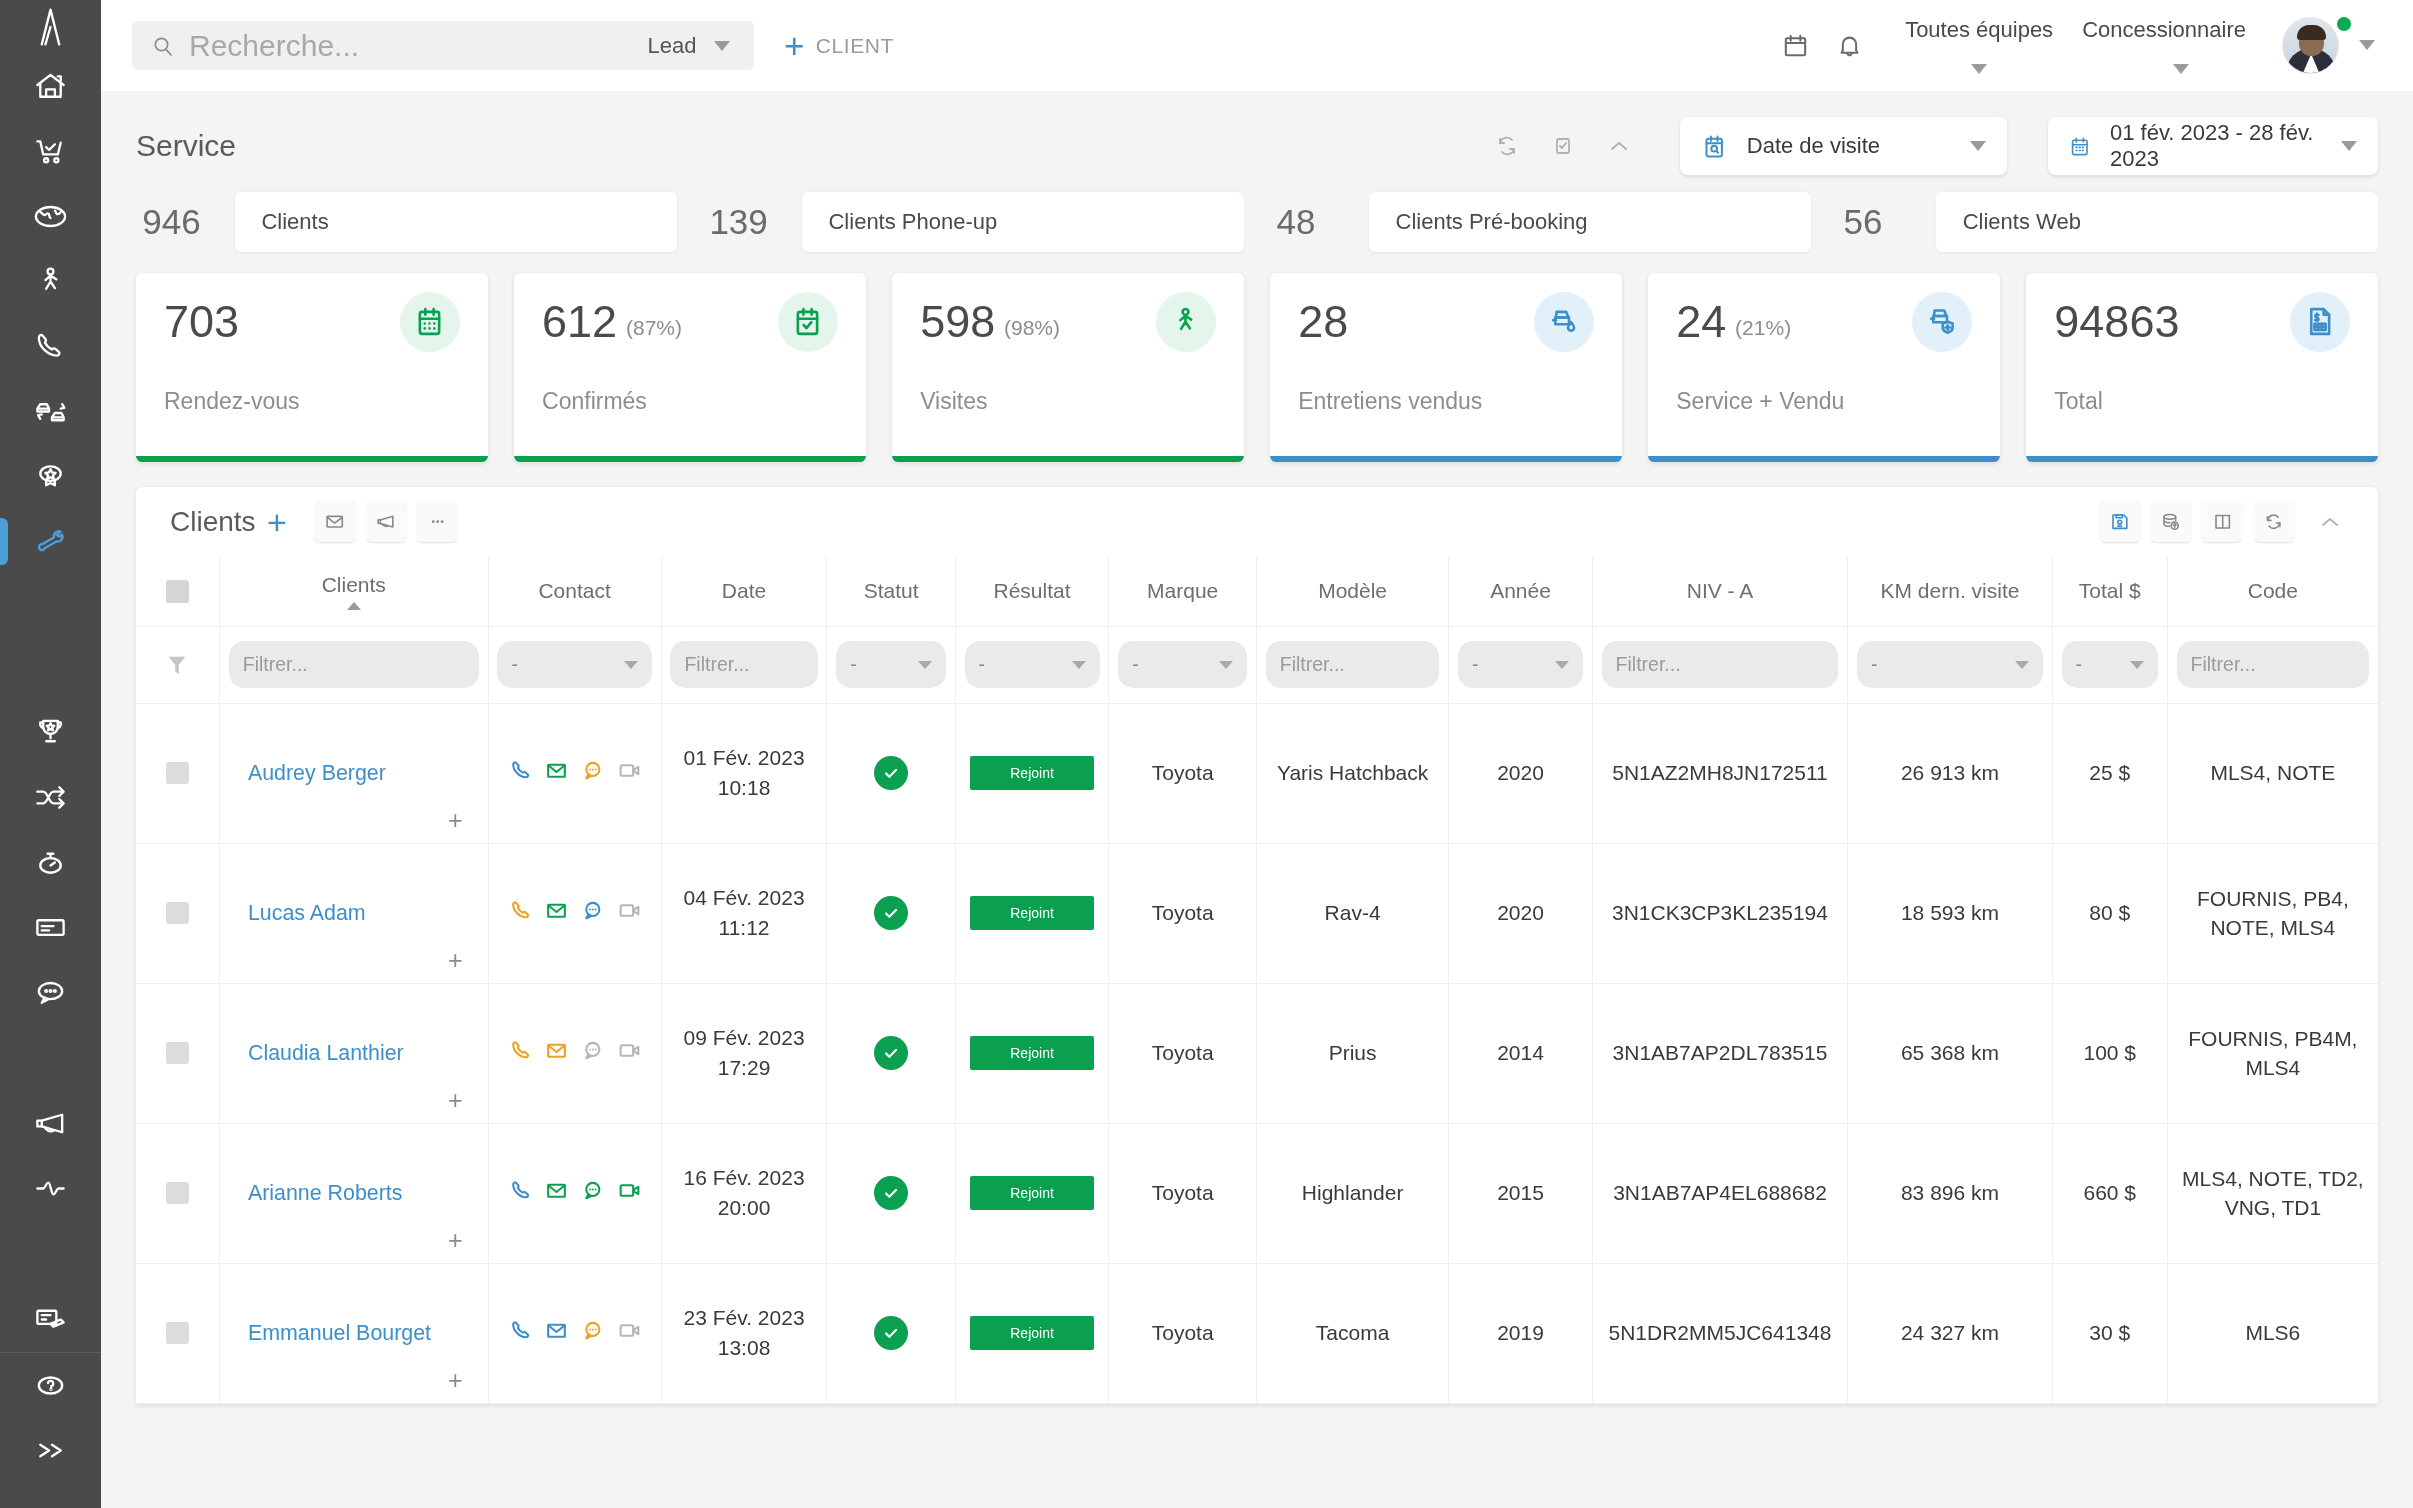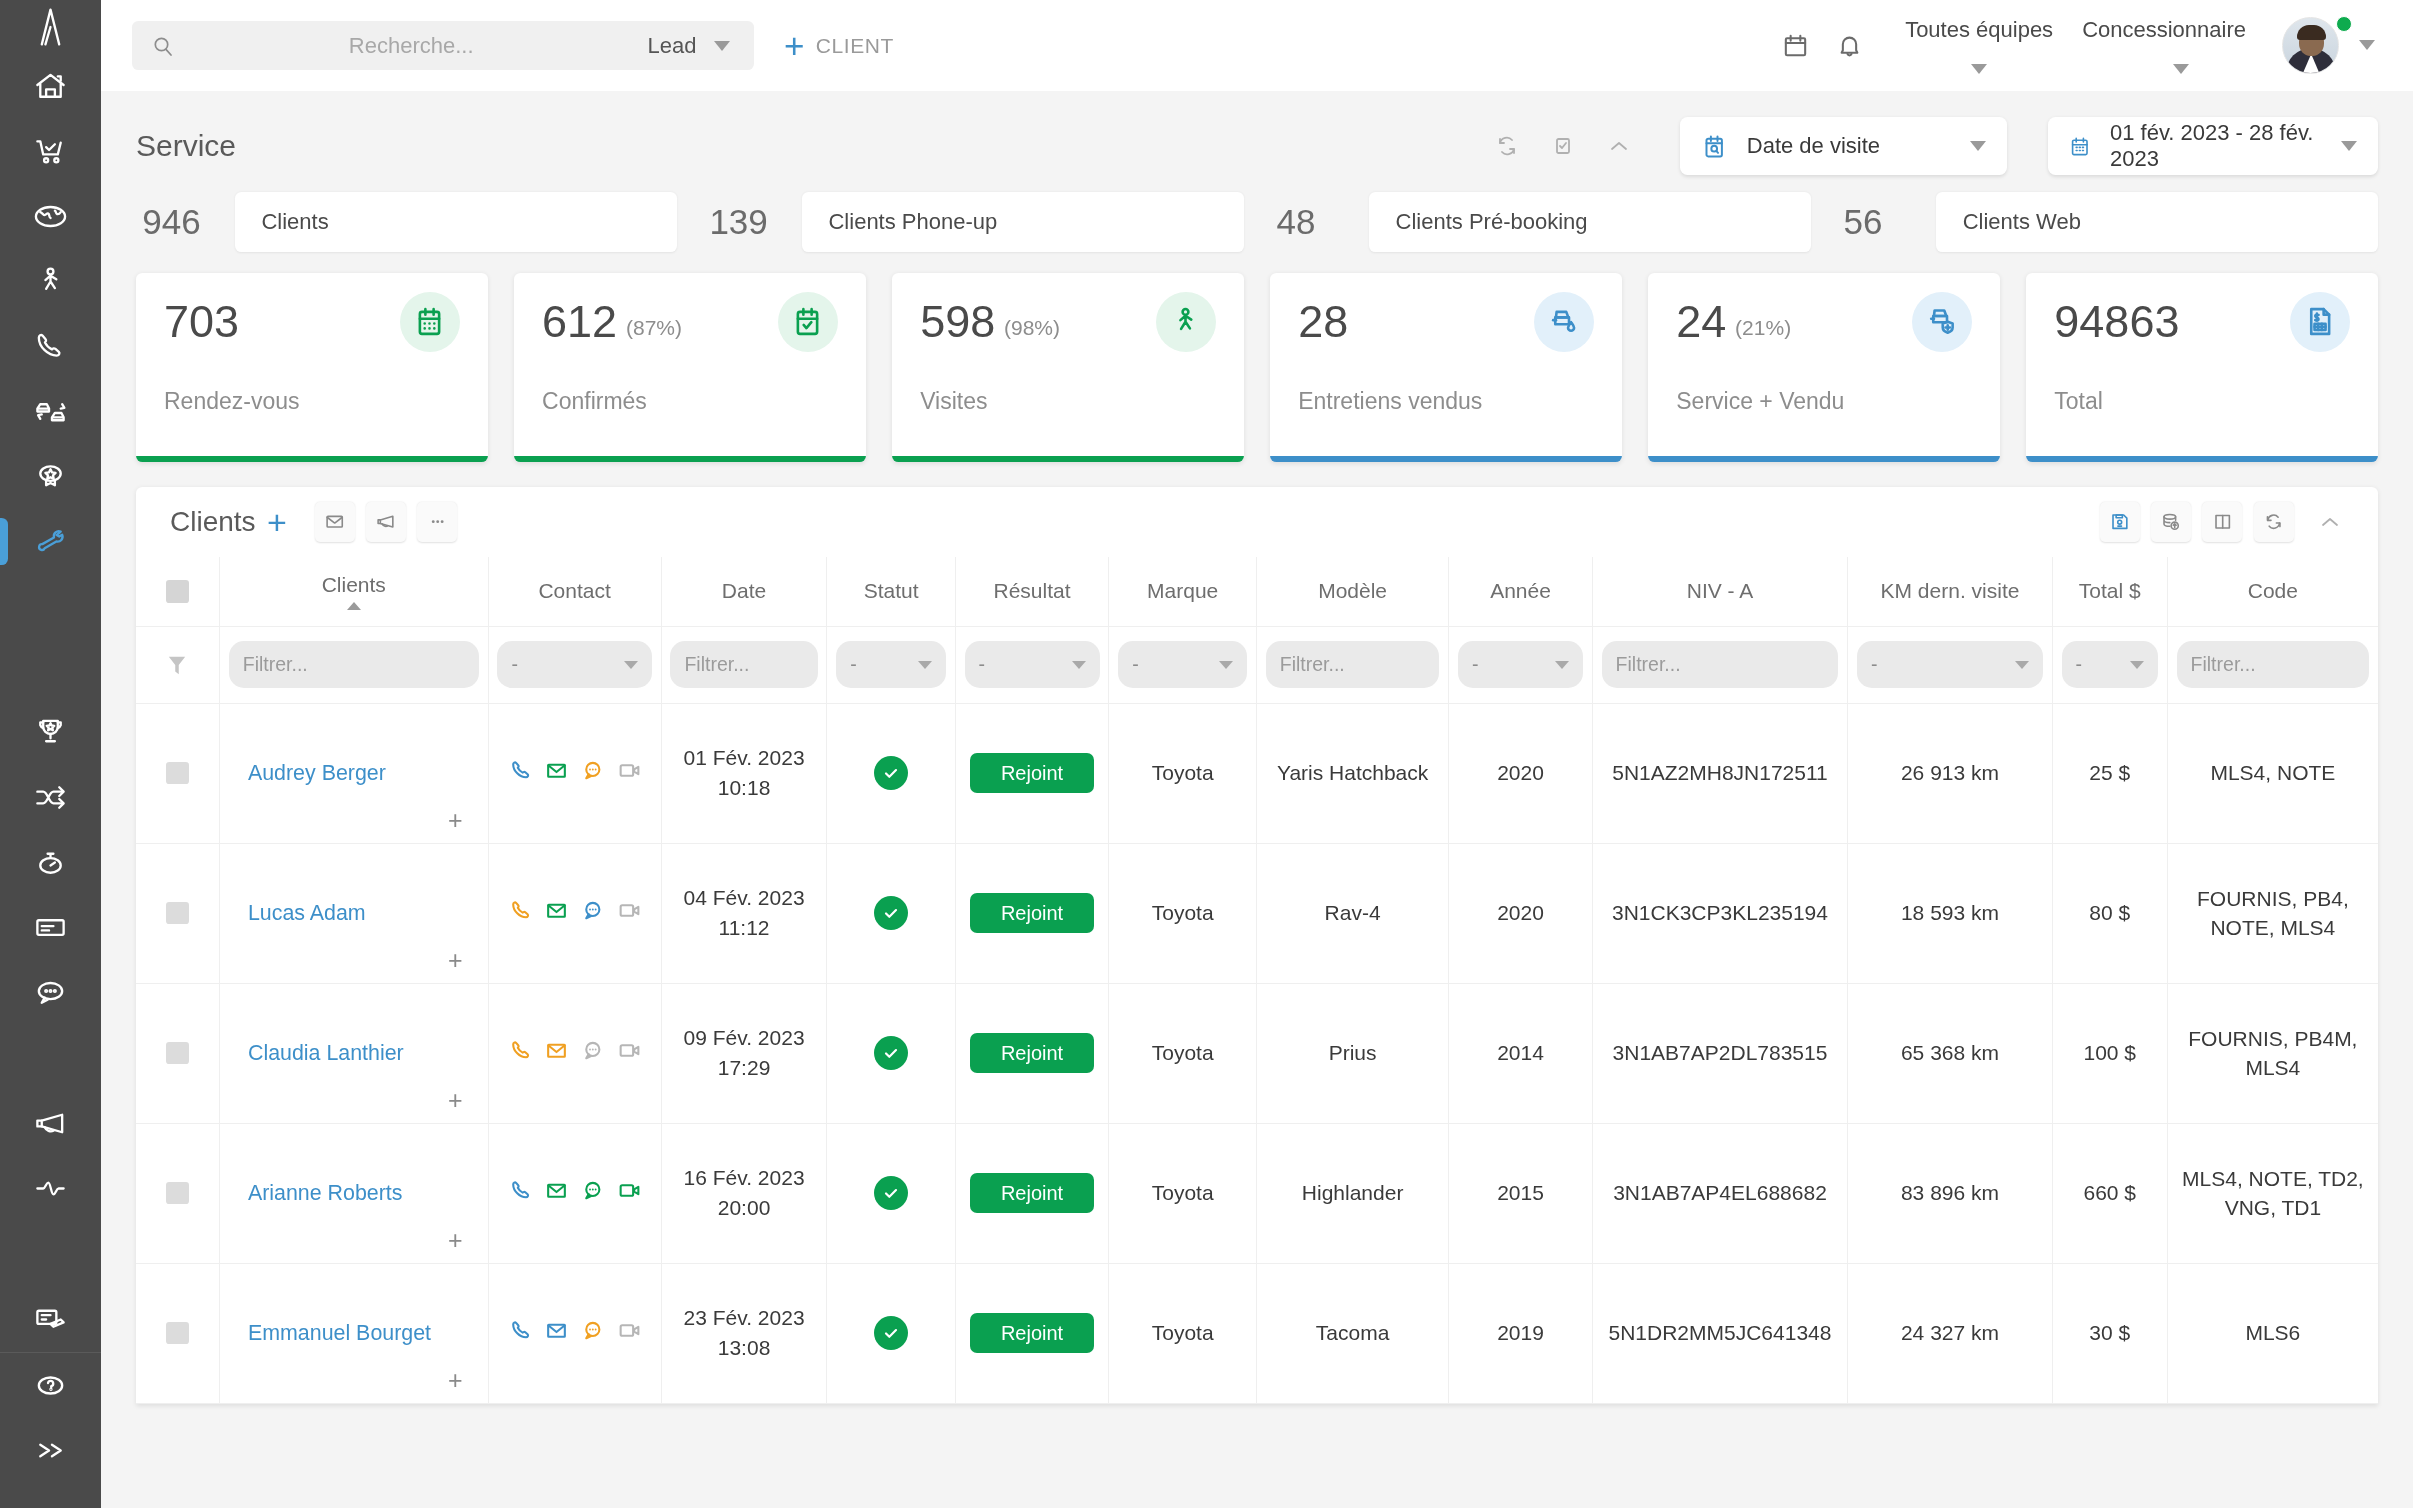--- a/index.html
+++ b/index.html
@@ -46,21 +46,21 @@
     height: 91px; background: #ffffff; display: flex; align-items: center;
     padding: 0 38px 0 31px; gap: 0; flex-shrink:0;
   }
   .search-wrap {
     width: 622px; height: 49px; background: #f0f0f0; border-radius: 6.3px;
     display: flex; align-items: center; padding: 0 24px 0 19px; gap: 14px;
   }
   .search-wrap svg { width: 24px; height: 24px; }
   .search-input {
     flex: 1; border: none; outline: none; background: transparent;
-    font-family: "Liberation Sans", sans-serif; font-size: 22px; color: #8b5cf6; text-align: center;
+    font-family: "Liberation Sans", sans-serif; font-size: 30px; color: #8b5cf6;
   }
   .search-input::placeholder { color: #a8a8a8; }
   .search-scope { font-size: 22px; color: #555; display:flex; align-items:center; gap: 17.6px; }
   .chev { width: 0; height: 0; border-left: 8.8px solid transparent; border-right: 8.8px solid transparent; border-top: 10px solid #9a9a9a; }
   .add-client { display: flex; align-items: center; gap: 11.3px; margin-left: 30px; cursor:pointer; }
   .plus-blue { color: #3d8fc9; font-size: 35px; line-height: 25px; font-weight: 300; }
   .add-client-label { font-size: 21px; color: #9a9a9a; letter-spacing: 0.6px; }
   .topbar-right { margin-left: auto; display: flex; align-items: center; gap: 0; }
   .icon-btn { width: 54px; height: 54px; display:flex; align-items:center; justify-content:center; }
   .icon-btn svg { width: 29px; height: 29px; }
@@ -185,22 +185,22 @@
   .ci { fill:none; stroke-width:2.0; stroke-linecap:round; stroke-linejoin:round; }
   .ci.blue { stroke: #3d8fc9; }
   .ci.green { stroke: #0aa050; }
   .ci.orange { stroke: #f0a022; }
   .ci.gray { stroke: #b6b6b6; }
   .datecell { line-height: 1.42; }
   .status-ok { width: 34px; height: 34px; border-radius: 50%; background: #0aa050; display:flex; align-items:center; justify-content:center; margin: 0 auto; }
   .status-ok svg { width: 20px; height: 20px; }
   .status-ok path { fill:none; stroke:#fff; stroke-width: 2.6; stroke-linecap:round; stroke-linejoin:round; }
   .badge {
-    display:inline-block; background: #0aa050; color:#fff; font-size: 20px;
-    padding: 8.8px 21.4px; border-radius: 7px; min-width: 124px; cursor:pointer;
+    display:inline-block; background: #0aa050; color:#fff; font-size: 14px;
+    padding: 8.8px 21.4px; border-radius: 2px; min-width: 124px; cursor:pointer;
   }
   .codecell { line-height: 1.4; }
 </style>
 </head>
 <body>
 
 <div class="app">
 
   <nav class="sidebar">
     <div class="logo-box">

